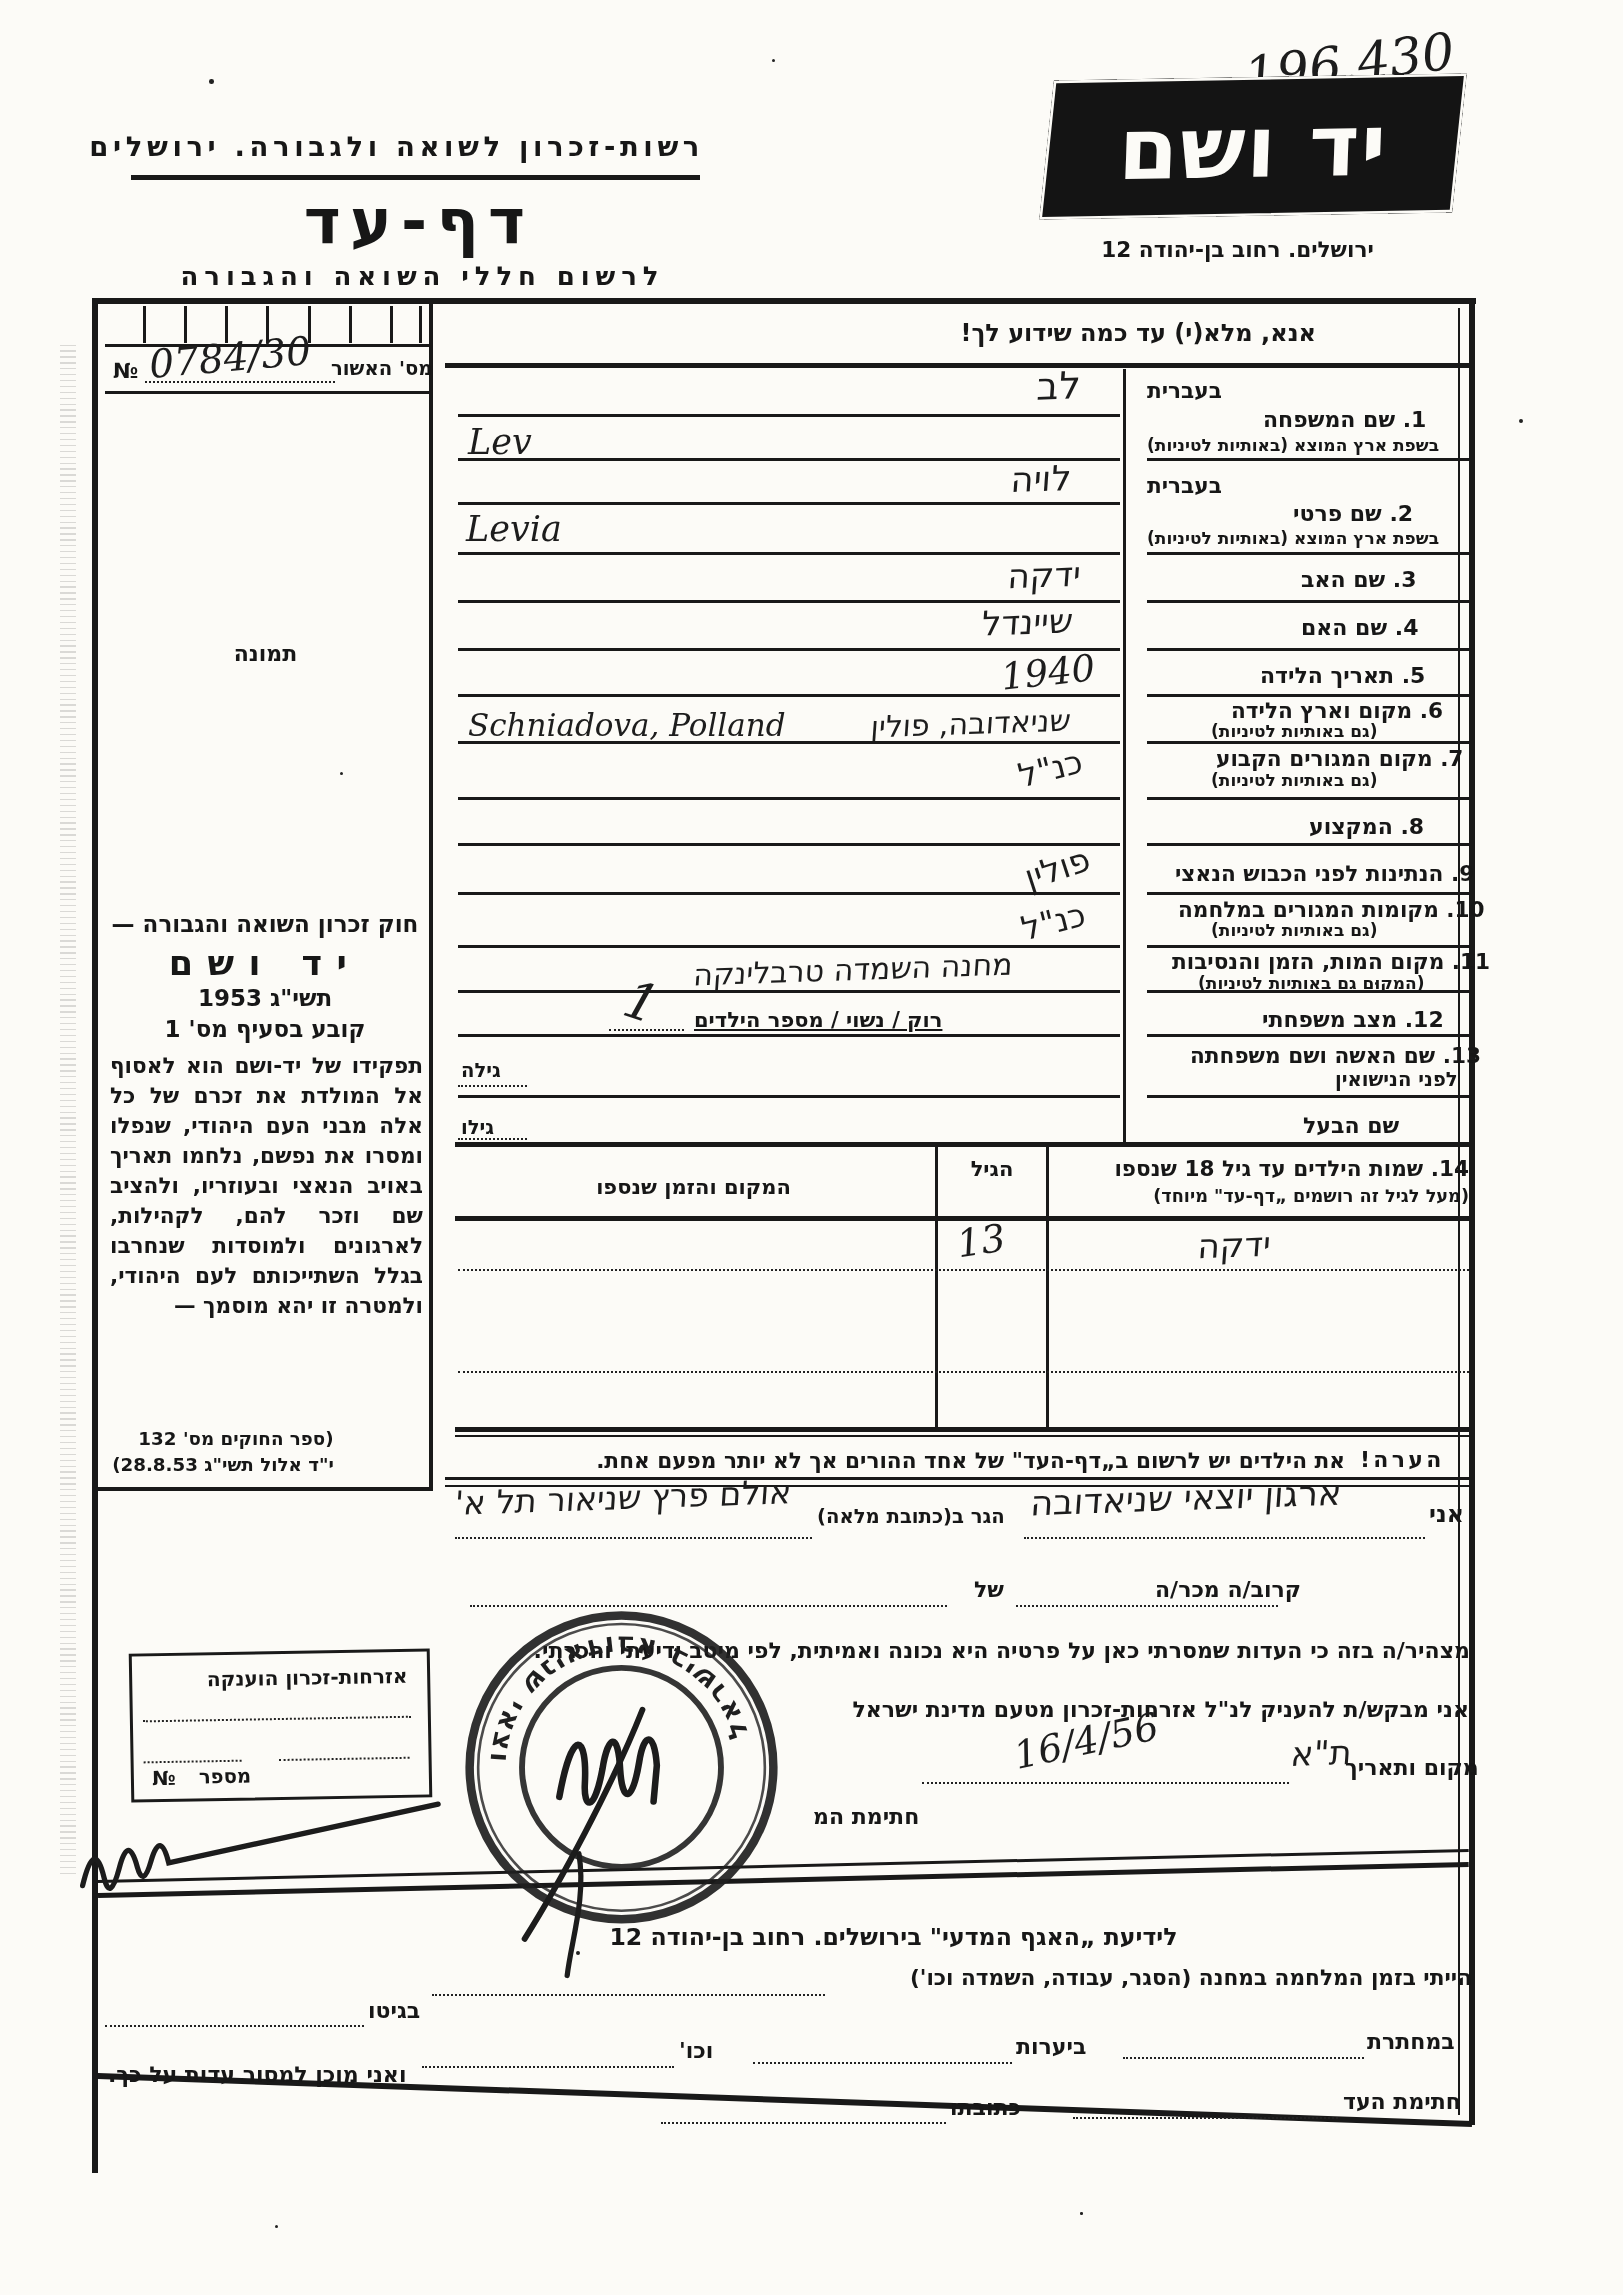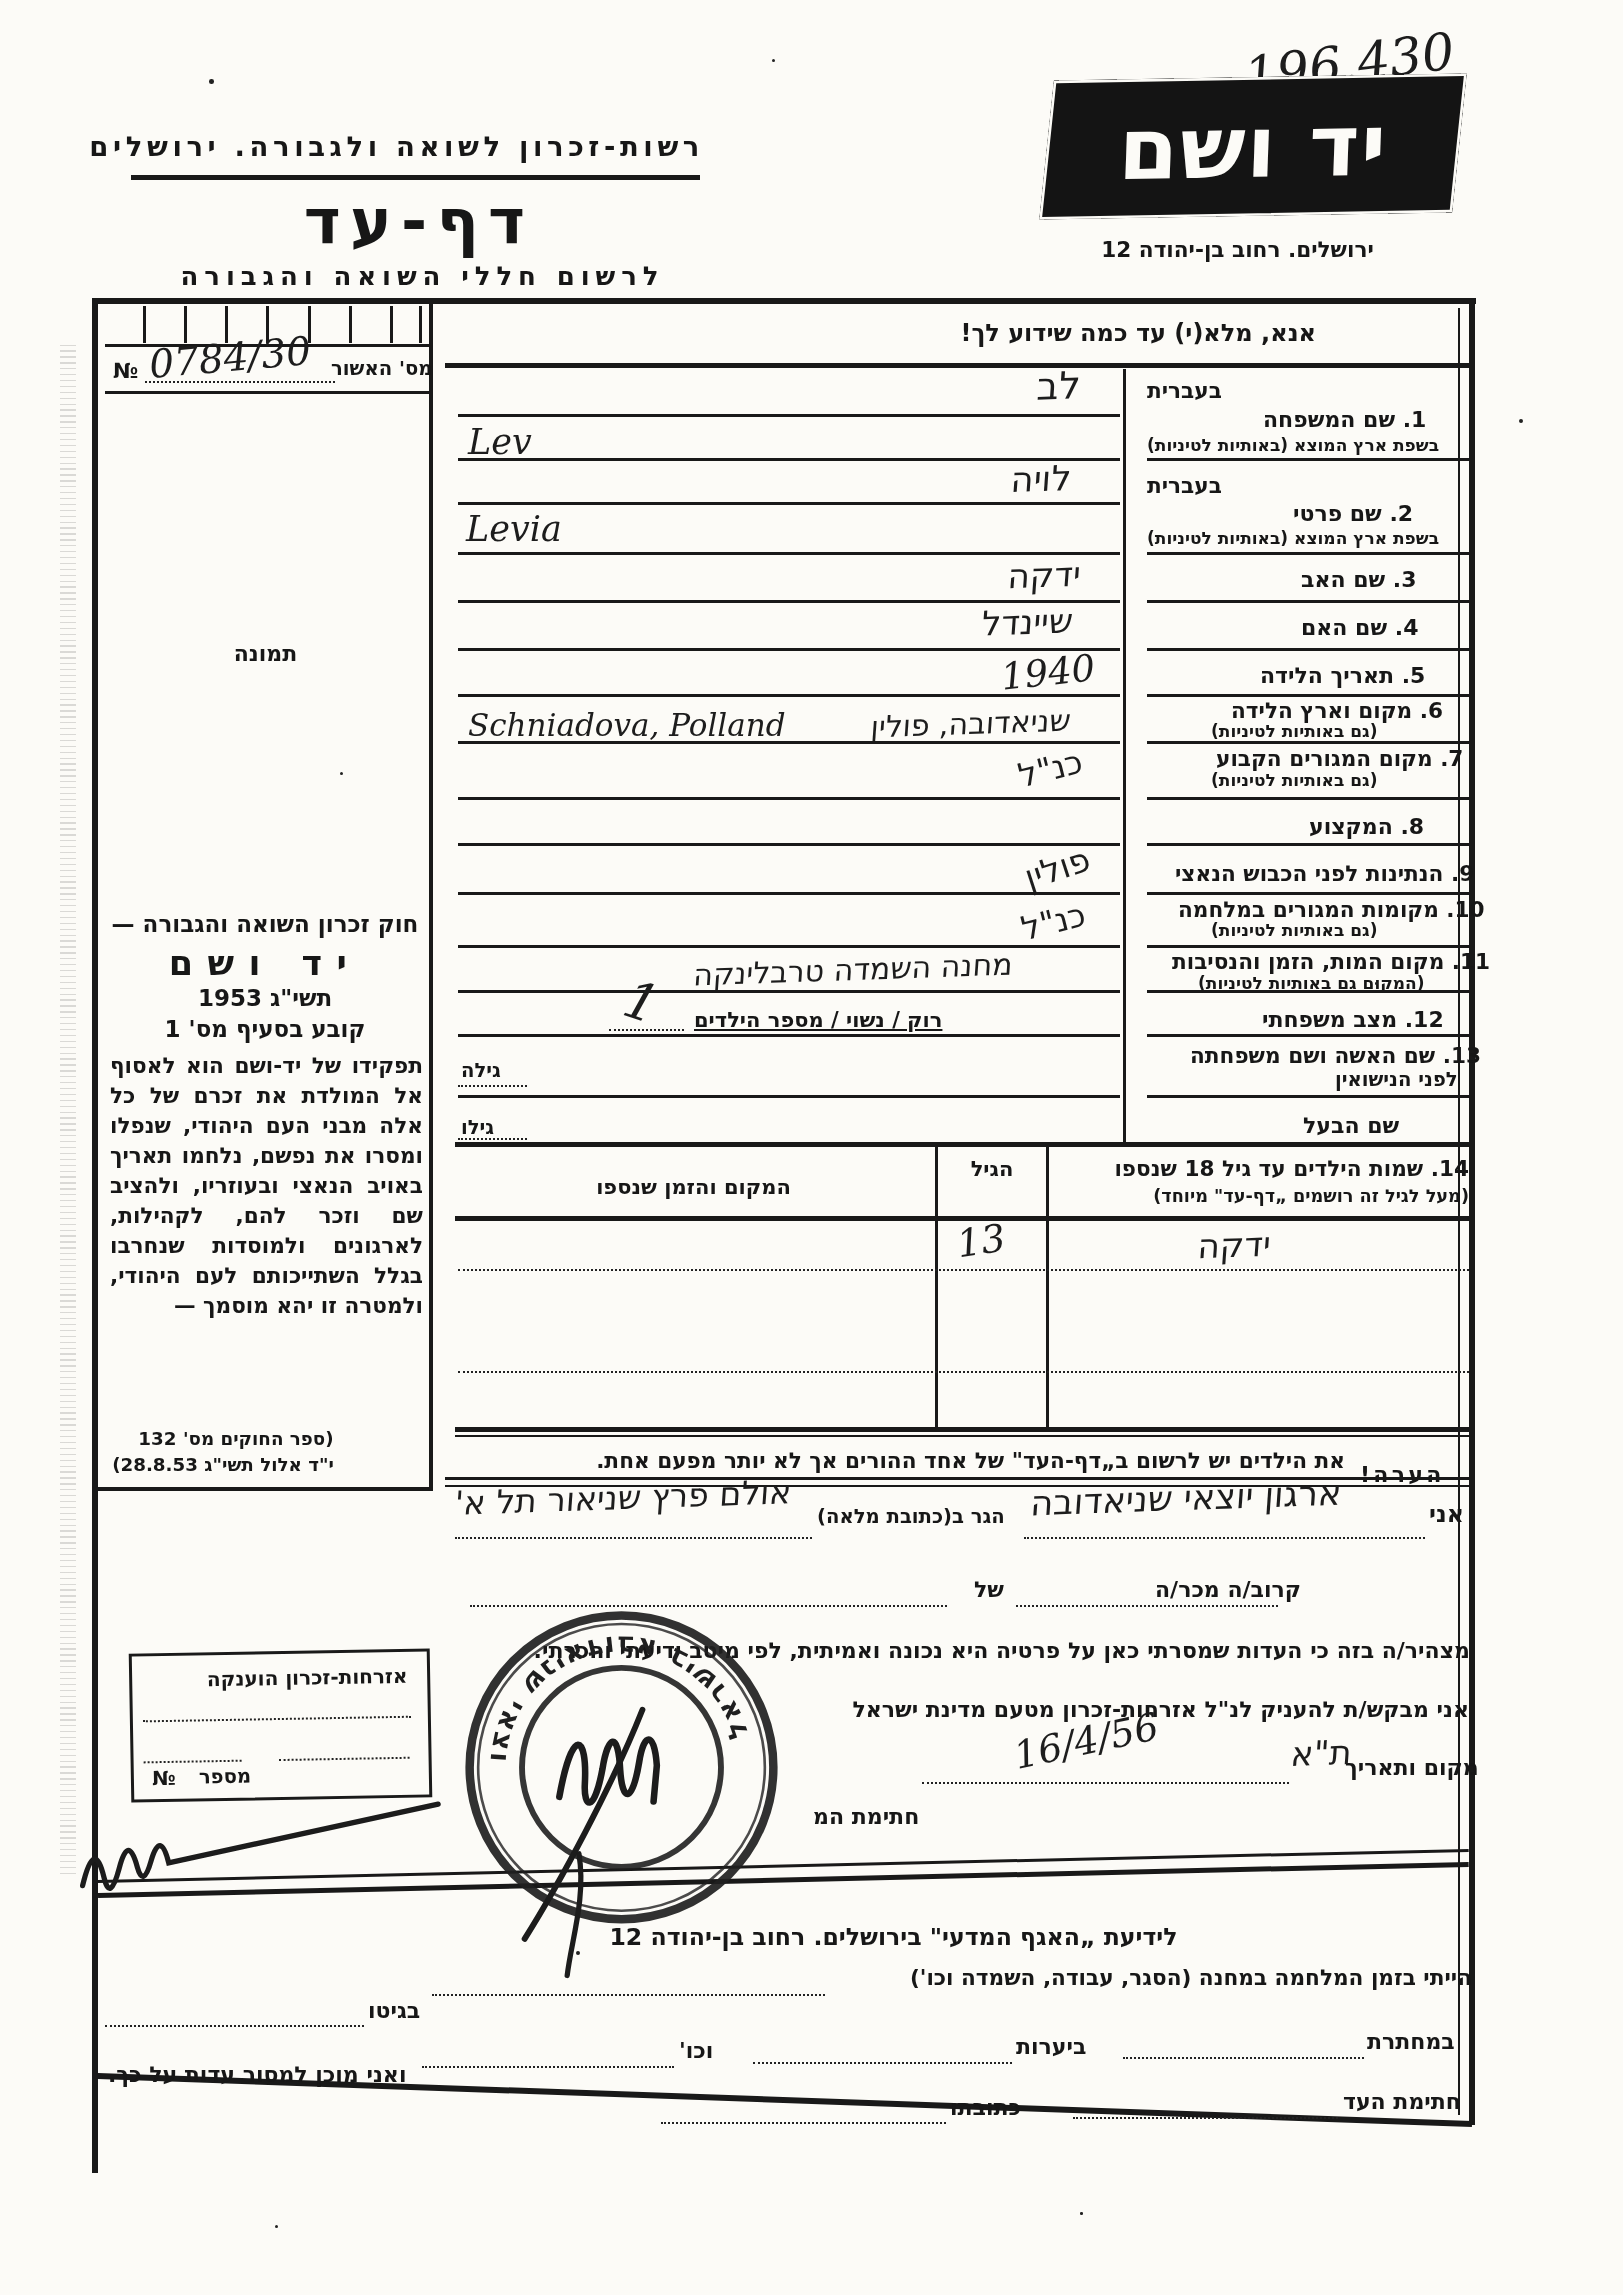--- a/index.html
+++ b/index.html
@@ -171,21 +171,21 @@
   <div class="abs p ctr" style="left:484px;top:1157px;width:419px;font-size:21px;margin-top:18px;">המקום והזמן שנספו</div>
   <div class="abs ln" style="left:455px;top:1216px;width:1015px;height:4.6px;"></div>
 
   <div class="abs hh" style="left:1198px;top:1225px;font-size:34px;">ידקה</div>
   <div class="abs hl" style="left:957px;top:1219px;font-size:38px;transform:rotate(-8deg);">13</div>
   <div class="abs dt" style="left:458px;top:1269px;width:1011px;"></div>
   <div class="abs dt" style="left:458px;top:1371px;width:1011px;"></div>
   <div class="abs ln" style="left:455px;top:1427px;width:1015px;height:4.6px;"></div>
   <div class="abs ln" style="left:455px;top:1435px;width:1015px;height:2px;"></div>
 
-  <div class="abs p" style="left:1360px;top:1447px;font-size:22px;letter-spacing:3.3px;margin-top:15px;">הערה!</div>
+  <div class="abs p" style="left:1360px;top:1447px;font-size:22px;letter-spacing:3.3px;">הערה!</div>
   <div class="abs p" style="left:461px;top:1448px;width:884px;font-size:21.6px;text-align:right;">את הילדים יש לרשום ב„דף-העד" של אחד ההורים אך לא יותר מפעם אחת.</div>
   <div class="abs ln" style="left:445px;top:1477px;width:1024px;height:3.3px;"></div>
   <div class="abs ln" style="left:445px;top:1485px;width:1024px;height:2px;"></div>
 
   <div class="abs p" style="left:1429px;top:1500px;font-size:23.6px;">אני</div>
   <div class="abs hh" style="left:1031px;top:1478px;font-size:35px;">ארגון יוצאי שניאדובה</div>
   <div class="abs dt" style="left:1024px;top:1537px;width:401px;"></div>
   <div class="abs p" style="left:817px;top:1505px;font-size:19.6px;">הגר ב(כתובת מלאה)</div>
   <div class="abs hh" style="left:455px;top:1478px;font-size:33px;">אולם פרץ שניאור תל א'</div>
   <div class="abs dt" style="left:455px;top:1537px;width:357px;"></div>

